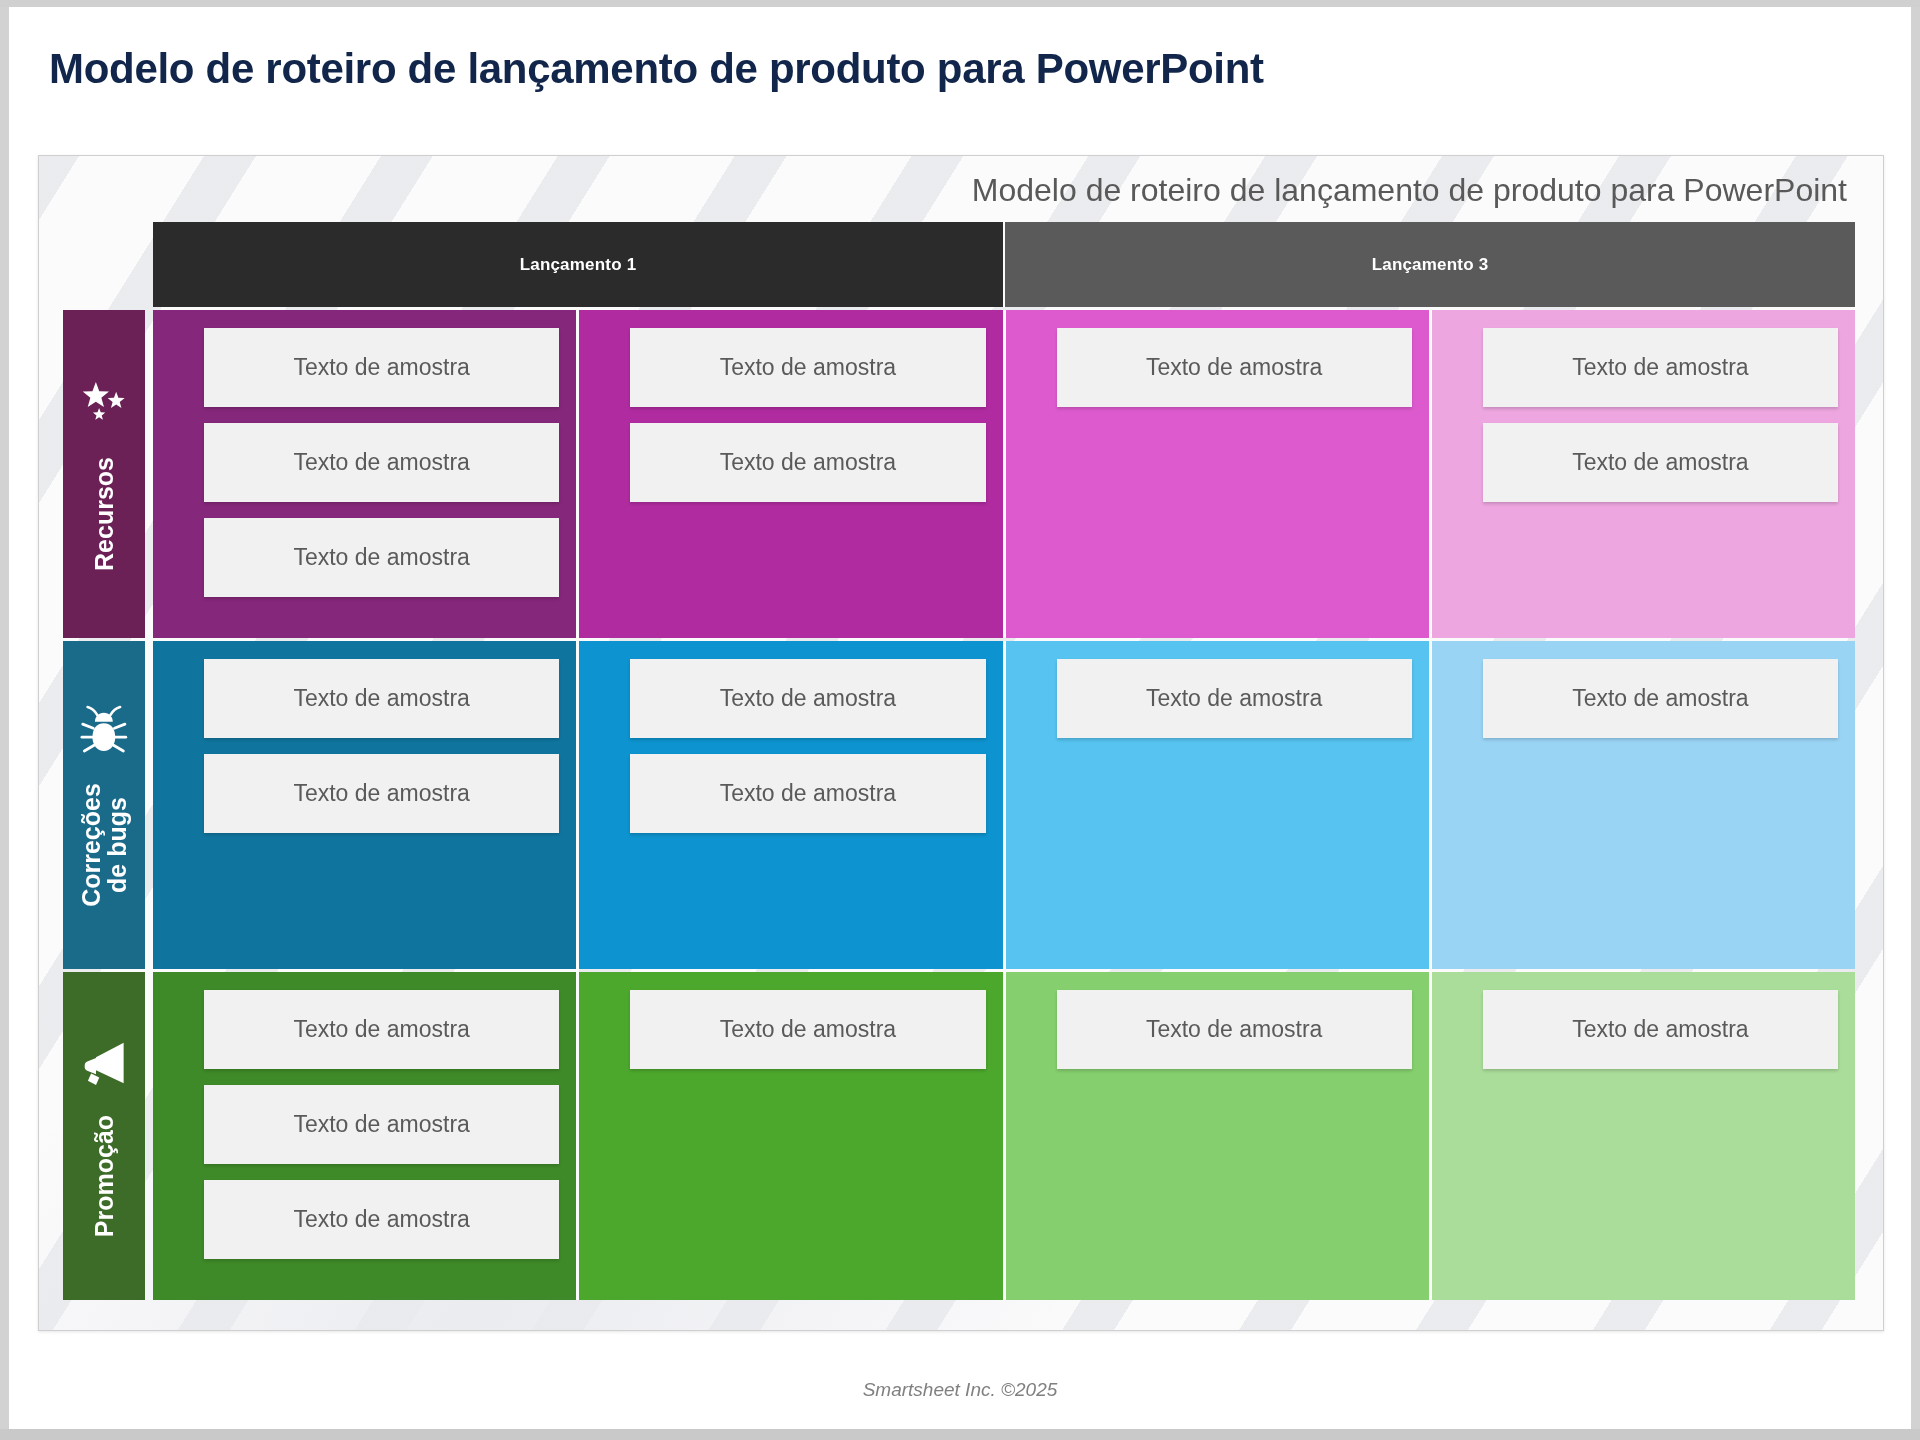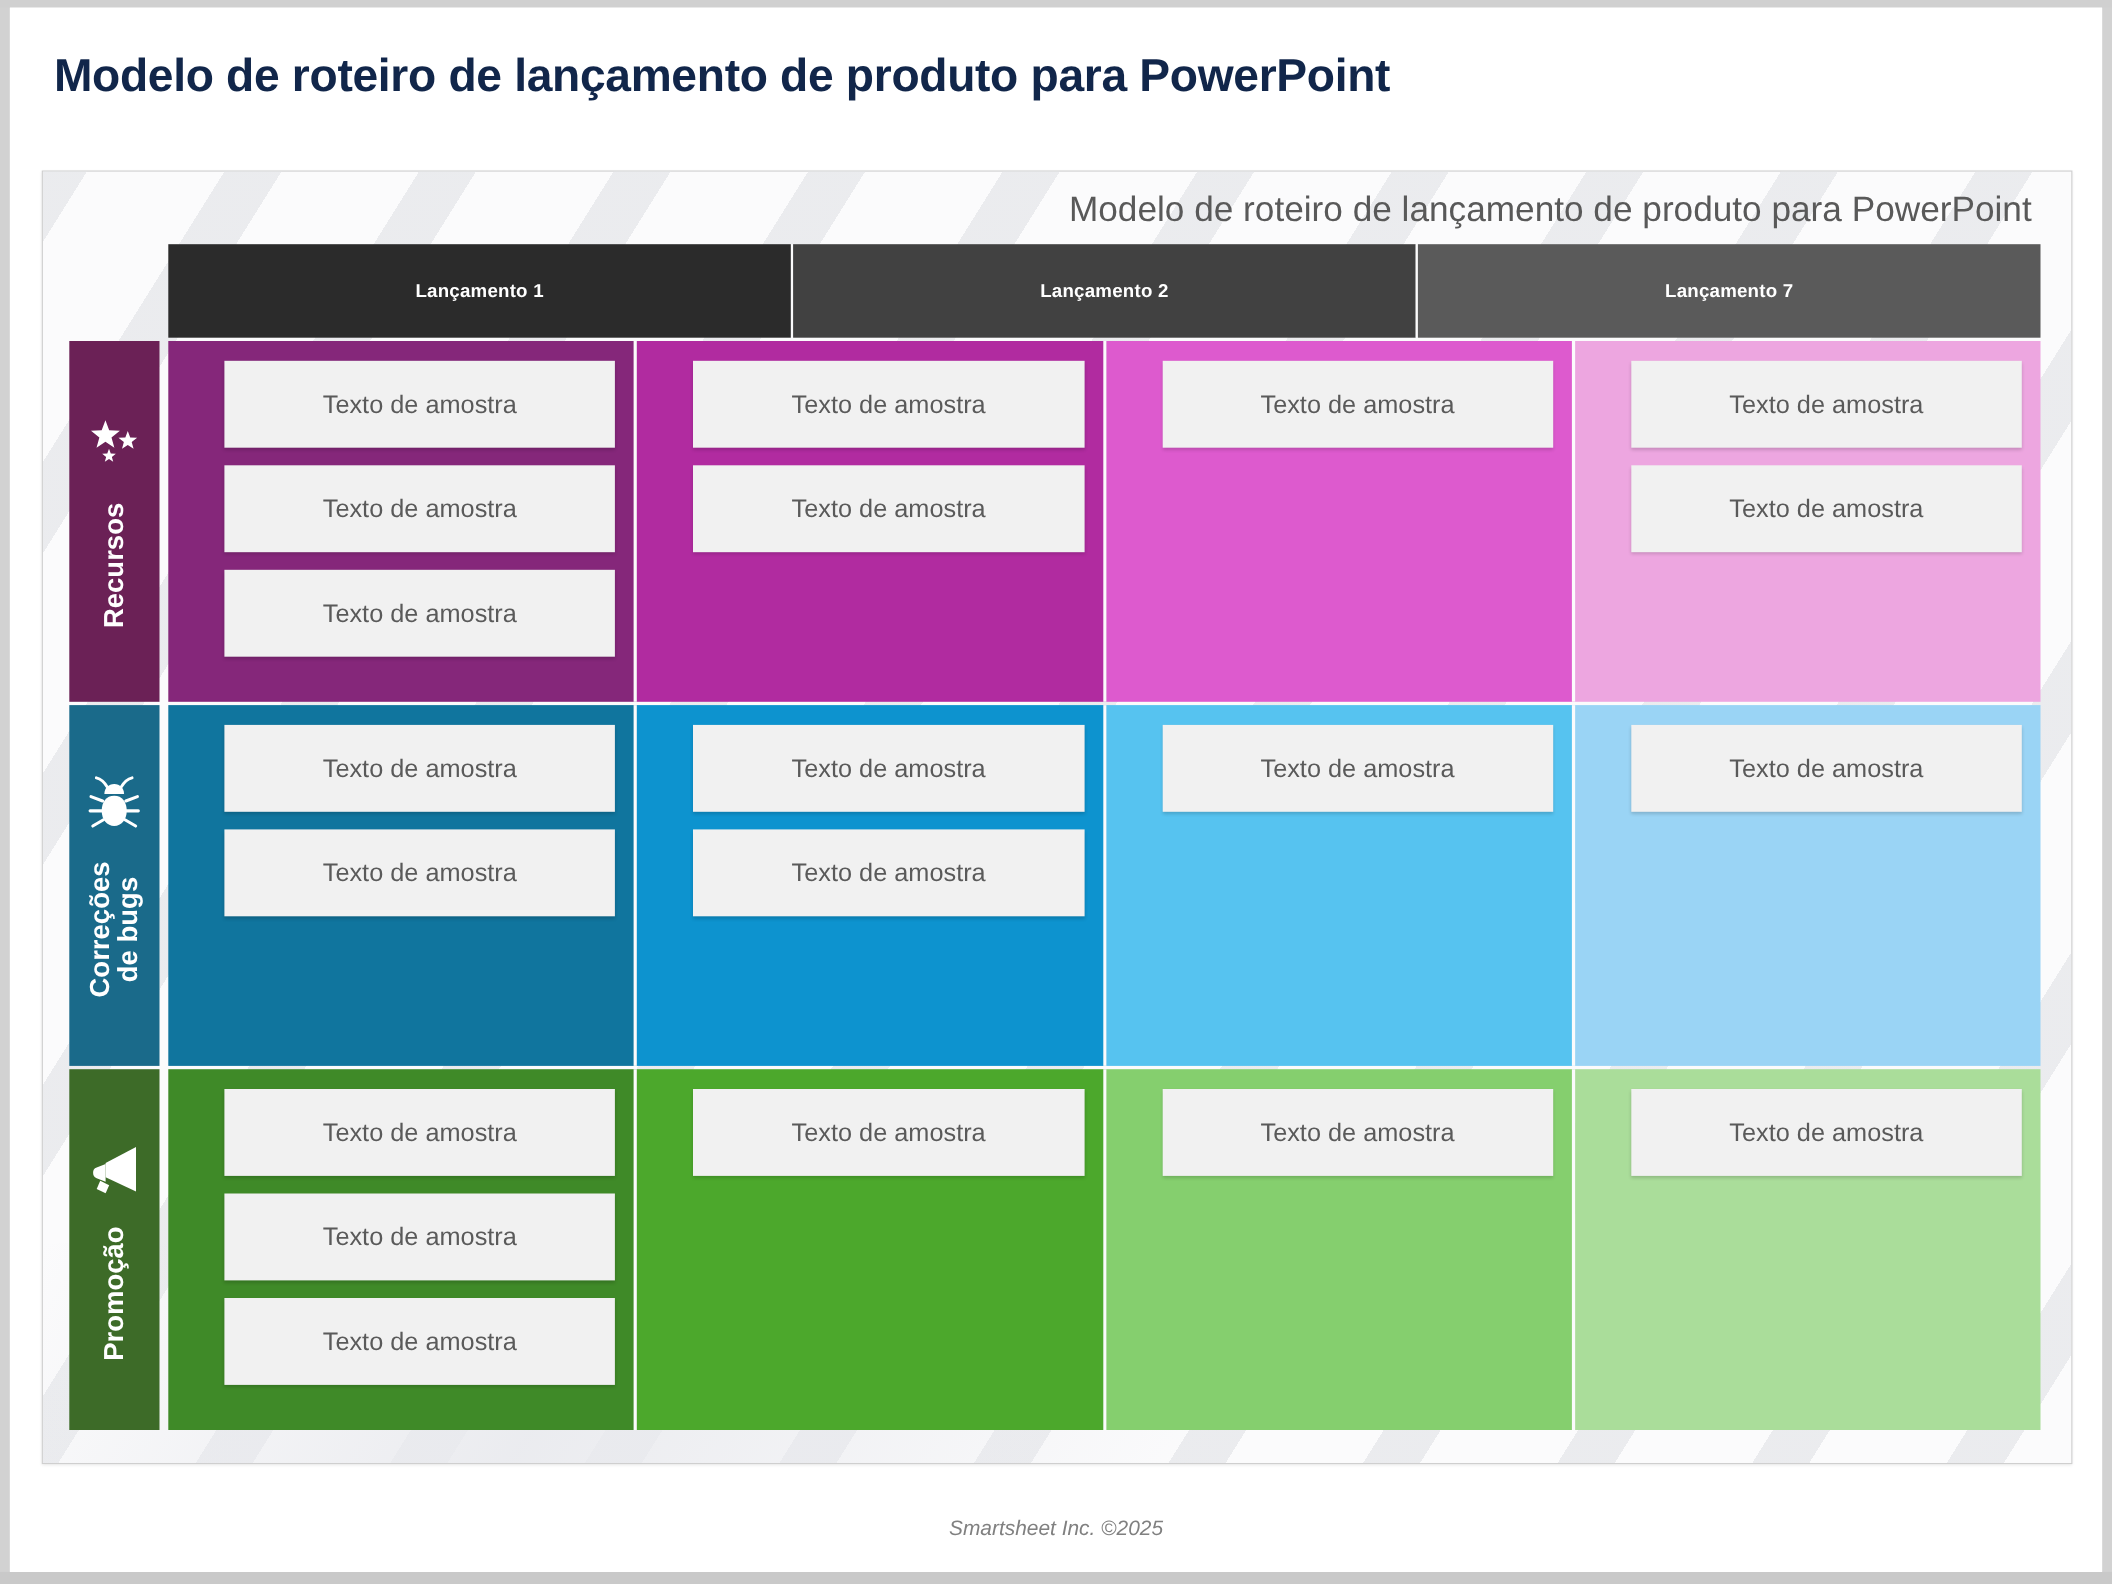--- a/index.html
+++ b/index.html
@@ -226,25 +226,22 @@
       <div id="slide-stripes"></div>
       <div id="slide-sheen"></div>
 
       <div id="slide-subtitle">Modelo de roteiro de lançamento de produto para PowerPoint</div>
 
       <div id="matrix">
         <div id="header-row">
             <div class="col-header" style="background: linear-gradient(rgb(43, 43, 43) 0%, rgb(43, 43, 43) 100%);">
               <span>Lançamento 1</span>
             </div>
-            <div class="col-header" style="background: linear-gradient(rgb(65, 65, 65) 0%, rgb(65, 65, 65) 100%);">
-              <span>Lançamento 2</span>
-            </div>
             <div class="col-header" style="background: linear-gradient(rgb(90, 90, 90) 0%, rgb(90, 90, 90) 100%);">
-              <span>Lançamento 7</span>
+              <span>Lançamento 3</span>
             </div>
           </div>
         <div id="body-rows">
             <div class="matrix-row">
               <div class="row-label" style="background: rgb(107, 33, 86);">
                 <div class="row-label-inner">
                   <div class="row-label-text">
                     <div>Recursos</div>
                   </div>
                   <span class="row-icon">

